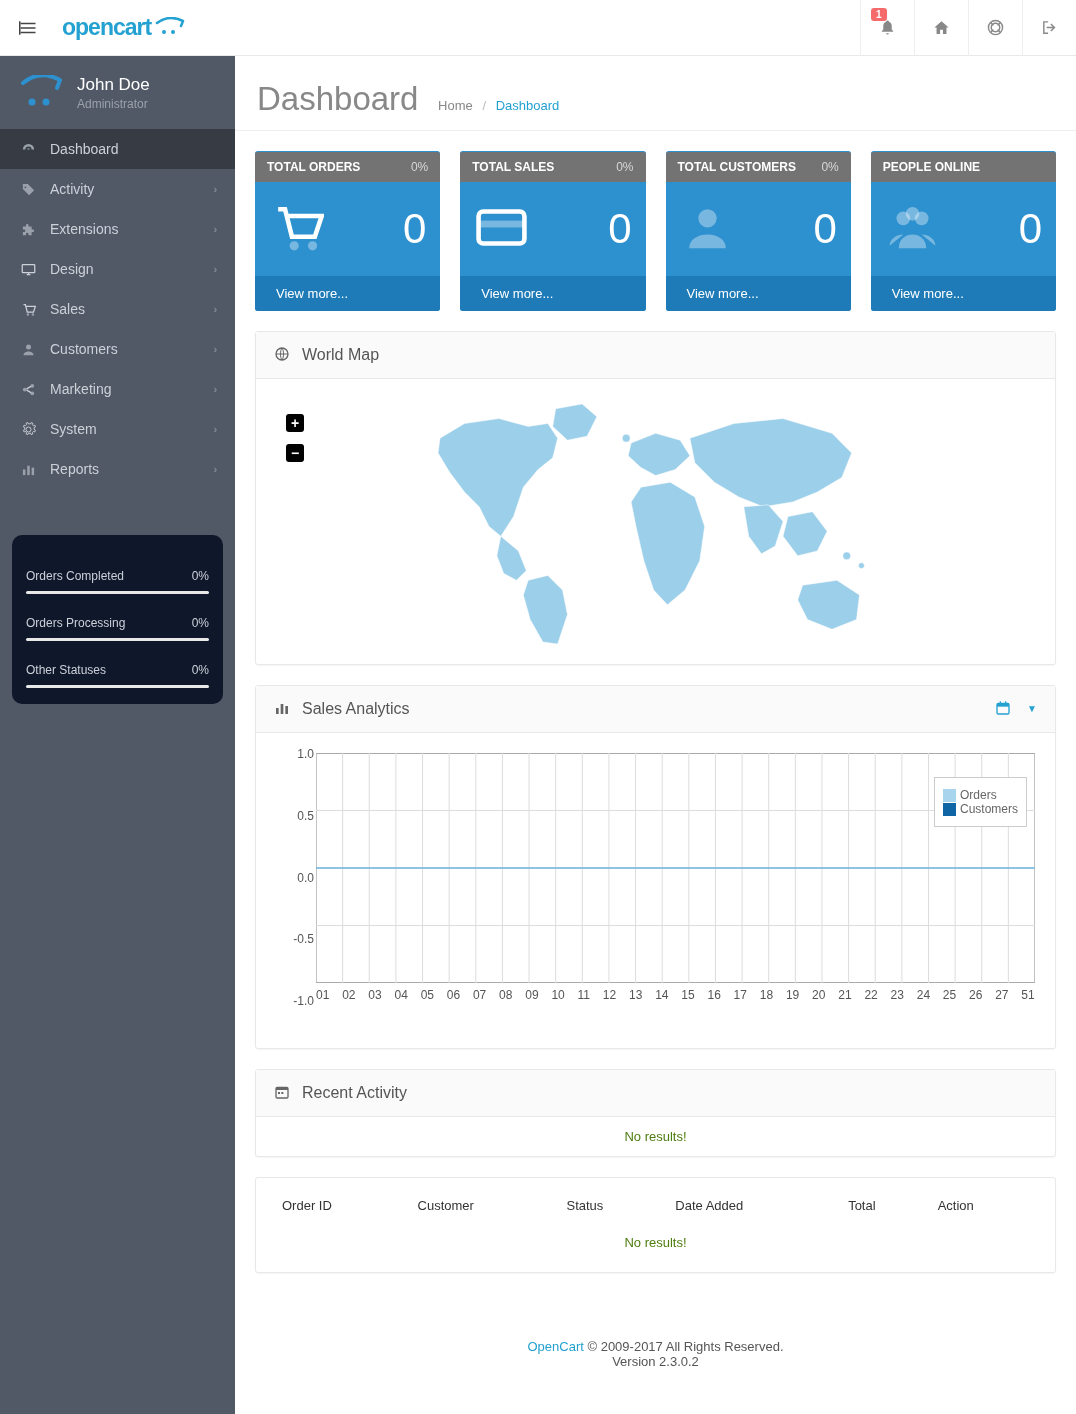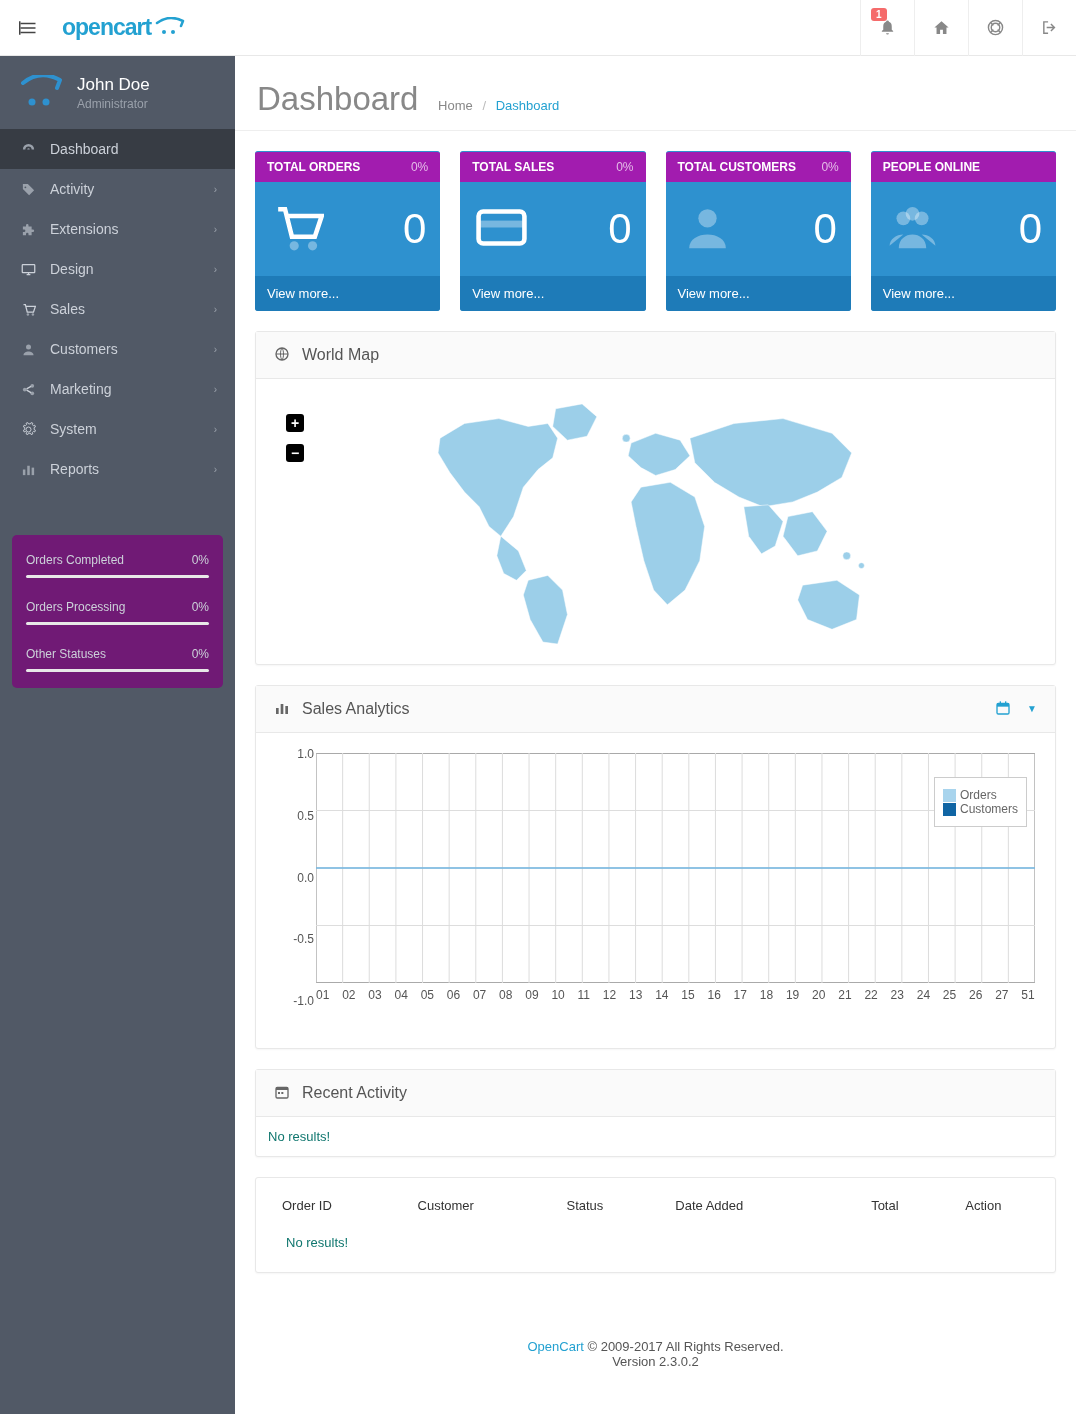--- a/index.html
+++ b/index.html
@@ -20,43 +20,43 @@
 .user-avatar{width:45px;height:45px;display:flex;align-items:center;justify-content:center;margin-right:14px}
 .user-info{color:#fff}
 .user-name{font-size:17px;font-weight:500}
 .user-role{font-size:12px;color:#9aa1ab;margin-top:2px}
 .nav{list-style:none}
 .nav-item{display:flex;align-items:center;padding:12px 18px;color:#ccd1d9;cursor:pointer;position:relative;font-size:14px}
 .nav-item.active{background:#373c44}
 .nav-icon{width:20px;margin-right:12px;display:inline-flex;align-items:center;justify-content:center}
 .nav-icon svg{width:15px;height:15px;fill:#9aa1ab}
 .nav-chevron{margin-left:auto;font-size:10px;color:#9aa1ab}
-.stats-box{margin:46px 12px 12px;background:#701a75;border-radius:5px;padding:8px 0 4px}
+.stats-box{margin:46px 12px 12px;background:#0f172a;border-radius:10px;padding:24px 0 4px}
 .stat-row{padding:10px 14px 12px;color:#ccd1d9;font-size:12px;position:relative}
 .stat-label{display:inline-block}
 .stat-val{float:right}
 .stat-bar{height:3px;background:#e8e8e8;margin-top:8px;border-radius:2px}
 
 .content{margin-left:235px;margin-top:56px;padding:0}
 .page-header{background:#fff;padding:24px 22px 12px;border-bottom:1px solid #eee}
 .page-title{font-size:33px;color:#888;font-weight:400;display:inline-block;margin-right:16px}
 .breadcrumb{display:inline-block;font-size:13px}
 .breadcrumb a{color:#23a1d1;text-decoration:none}
 .breadcrumb .sep{color:#bbb;margin:0 6px}
 .breadcrumb .home{color:#888}
 .container{padding:20px}
 
 .tiles{display:flex;gap:20px;margin-bottom:20px}
 .tile{flex:1;background:#2e91cf;color:#fff;border-radius:3px;overflow:hidden;border-top:1px solid #2e91cf}
-.tile-head{padding:8px 12px;font-size:12px;font-weight:bold;display:flex;justify-content:space-between;background:#a21caf}
+.tile-head{padding:8px 12px;font-size:12px;font-weight:bold;display:flex;justify-content:space-between;background:#737373}
 .tile-head span:last-child{font-weight:normal;color:rgba(255,255,255,0.7)}
 .tile-body{padding:18px 14px;display:flex;align-items:center;justify-content:space-between}
 .tile-icon svg{width:55px;height:55px;fill:rgba(255,255,255,0.35)}
 .tile-value{font-size:42px;font-weight:300}
-.tile-footer{padding:10px 12px;background:#1e7bb8;font-size:13px;cursor:pointer}
+.tile-footer{padding:10px 21px;background:#1e7bb8;font-size:13px;cursor:pointer}
 
 .panel{border:1px solid #e8e8e8;border-radius:3px;margin-bottom:20px;background:#fff;box-shadow:0 1px 2px rgba(0,0,0,0.04)}
 .panel-head{padding:14px 18px;background:#fafafa;border-bottom:1px solid #e8e8e8;display:flex;align-items:flex-start}
 .panel-head svg{width:16px;height:16px;fill:#666;margin-right:12px}
 .panel-title{font-size:16px;color:#555}
 .panel-head-right{margin-left:auto;color:#23a1d1;cursor:pointer;display:flex;align-items:center}
 .panel-body{padding:20px}
 
 .map-container{position:relative;height:245px;display:flex;align-items:center;justify-content:center}
 .map-zoom{position:absolute;left:10px;top:15px}
@@ -64,24 +64,24 @@
 .world-map{width:75%;height:100%}
 
 .chart-container{position:relative;padding-left:40px;padding-bottom:26px}
 .chart-svg{width:100%;height:230px}
 .chart-legend{position:absolute;top:24px;right:8px;border:1px solid #ccc;background:#fff;padding:10px 8px;font-size:12px}
 .legend-row{display:flex;align-items:center}
 .legend-swatch{width:13px;height:13px;margin-right:4px}
 .chart-ylabels{position:absolute;left:0;top:-6px;bottom:20px;width:38px;display:flex;flex-direction:column;justify-content:space-between;text-align:right;font-size:12px;color:#555}
 .chart-xlabels{display:flex;justify-content:space-between;margin-top:2px;font-size:12px;color:#555}
 
-.empty-msg{text-align:left;padding:12px;color:#0f766e}
+.empty-msg{text-align:center;padding:12px;color:#4d7c0f}
 .table{width:100%;border-collapse:collapse}
 .table th{text-align:left;padding:10px 8px;font-weight:normal;font-size:13px;color:#333}
-.table th.r{text-align:center}
+.table th.r{text-align:left}
 
 .footer{text-align:center;padding:26px;color:#555;font-size:13px}
 .footer a{color:#23a1d1;text-decoration:none}
 </style>
 </head>
 <body>
 
 <div class="header">
   <div class="toggle-btn">
     <svg viewBox="0 0 24 24" width="18" height="18" fill="#444">

